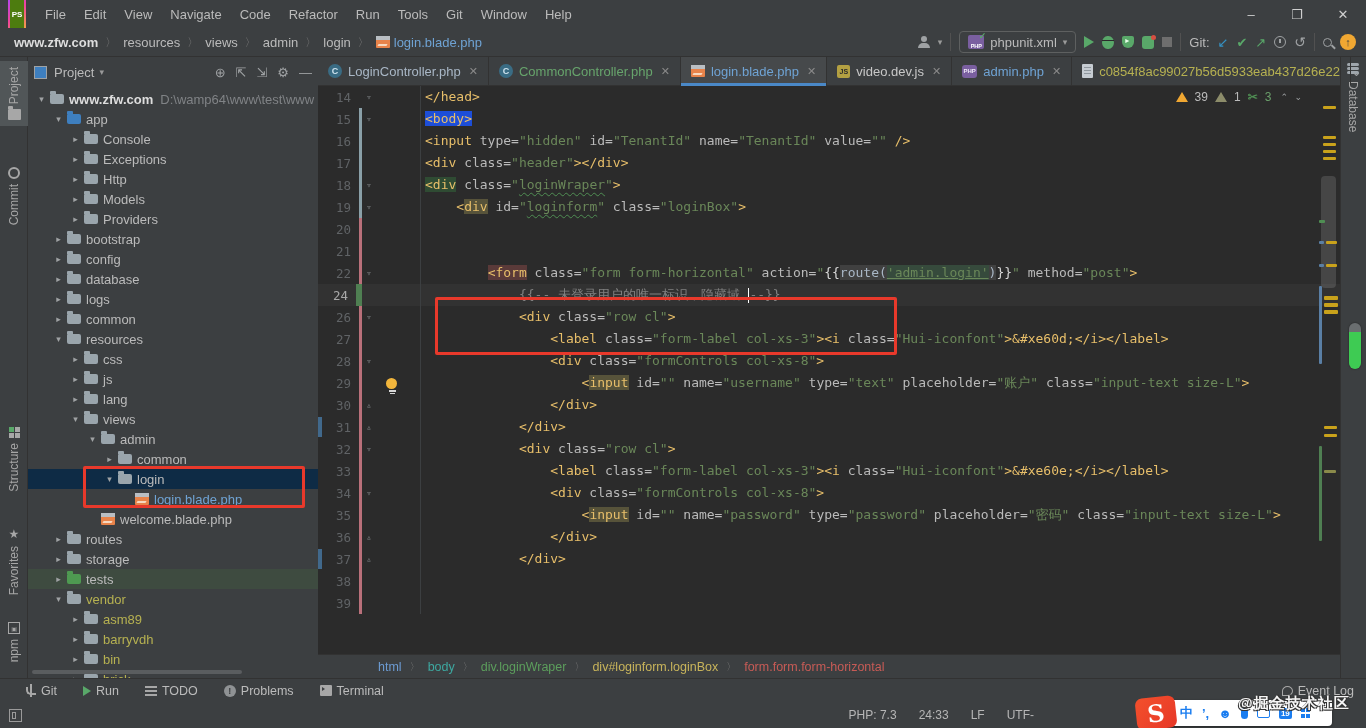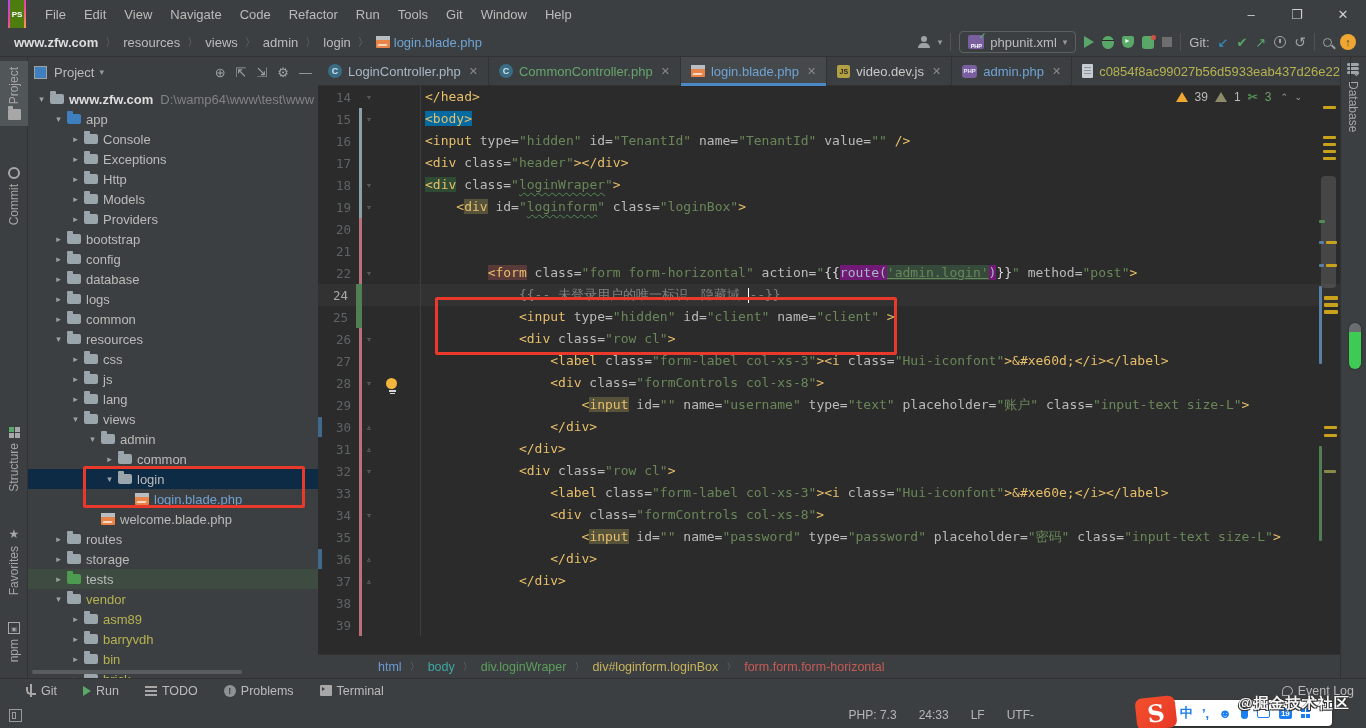--- a/index.html
+++ b/index.html
@@ -90,22 +90,22 @@
   .gutter { width:58px; flex:none; display:flex; align-items:center; height:22px; position:relative; }
   .gutter .ln { flex:1; text-align:right; padding-right:8px; color:#606366; font-size:12.5px; }
   .cline.current .gutter .ln { color:#a8a8a8; }
   .gutter .chg { width:3px; height:22px; flex:none; }
   .gutter .chg.m { background:#8aa0a8; } .gutter .chg.p { background:#b9707a; }
   .gutter .chg.g { background:#4f7f52; width:6px; }
   .gutter .fold { width:14px; text-align:center; color:#7a7e80; font-size:9px; flex:none; }
   .code { white-space:pre; color:#a9b7c6; position:relative; padding-left:4px; border-left:1px solid #3c3f41; height:22px; line-height:22px;}
   .tk-t{color:#e8bf6a} .tk-a{color:#bababa} .tk-s{color:#6a8759} .tk-p{color:#a9b7c6}
   .tk-c{color:#808080} .tk-d{color:#cb9352} .tk-e{color:#e8bf6a}
-  .tk-bb{color:#d8d8d8} .tk-pr{color:#a9b7c6;background:#701a75} .tk-sb{color:#6a8759;background:#364a3c;text-decoration:underline}
-  .hl-teal{background:#0369a1} .hl-green{background:#2f4b33} .hl-yellow{background:#57533a} .hl-red{background:#5a3a39}
+  .tk-bb{color:#d8d8d8} .tk-pr{color:#a9b7c6;background:#404040} .tk-sb{color:#6a8759;background:#364a3c;text-decoration:underline}
+  .hl-teal{background:#1d4ed8} .hl-green{background:#2f4b33} .hl-yellow{background:#57533a} .hl-red{background:#5a3a39}
   .wavy{text-decoration:underline wavy #4f8e53; text-underline-offset:3px; text-decoration-thickness:1px;}
   .caret{display:inline-block;width:1.5px;height:15px;background:#ffffff;vertical-align:middle;}
   #bulb { position:absolute; left:68px; top:292px; width:12px; height:15px; }
   #bulb .glass{width:11px;height:11px;border-radius:50%;background:#f2b63c;}
   #bulb .base{width:7px;height:1.5px;background:#d7d7d7;margin:1px auto 0;}
   #bulb .base2{width:5px;height:1.5px;background:#d7d7d7;margin:1px auto 0;}
 
   
   #inspections { position:absolute; right:30px; top:2px; display:flex; align-items:center; gap:7px;
     font-family:"Liberation Sans",sans-serif; font-size:12px; color:#bbbbbb; background:#2b2b2b; padding:2px 6px; }
@@ -590,28 +590,20 @@
         <div class="cline current">
           <div class="gutter">
             <span class="ln">24</span>
             <span class="chg g"></span>
             <span class="fold"></span>
           </div>
           <div class="code"><span class="tk-c">            {{-- 未登录用户的唯一标识，隐藏域 </span><span class="caret"></span><span class="tk-c">--}}</span></div>
         </div>
         <div class="cline">
           <div class="gutter">
-            <span class="ln">25</span>
-            <span class="chg g"></span>
-            <span class="fold"></span>
-          </div>
-          <div class="code"><span class="tk-p">            </span><span class="tk-t">&lt;input</span><span class="tk-a"> type=</span><span class="tk-s">"hidden"</span><span class="tk-a"> id=</span><span class="tk-s">"client"</span><span class="tk-a"> name=</span><span class="tk-s">"client"</span><span class="tk-t"> &gt;</span></div>
-        </div>
-        <div class="cline">
-          <div class="gutter">
             <span class="ln">26</span>
             <span class="chg p"></span>
             <span class="fold">▿</span>
           </div>
           <div class="code"><span class="tk-p">            </span><span class="tk-t">&lt;div</span><span class="tk-a"> class=</span><span class="tk-s">"row cl"</span><span class="tk-t">&gt;</span></div>
         </div>
         <div class="cline">
           <div class="gutter">
             <span class="ln">27</span>
             <span class="chg p"></span>

